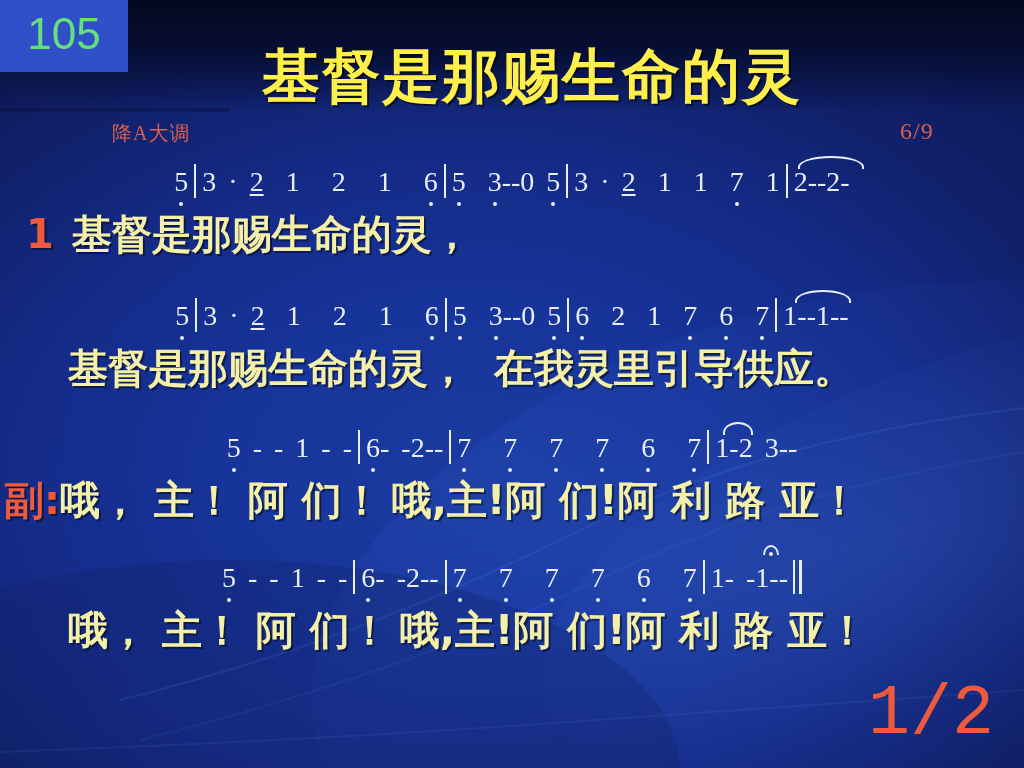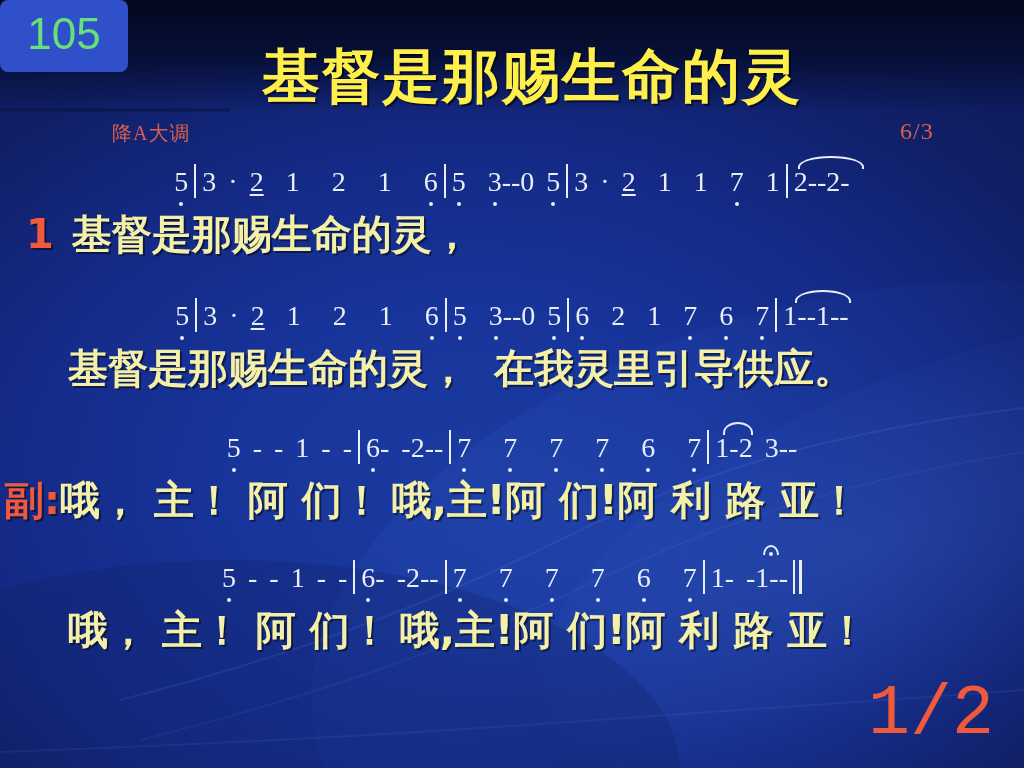--- a/index.html
+++ b/index.html
@@ -64,21 +64,20 @@
 
   
   #badge {
     position: absolute;
     left: 0; top: 0;
     width: 128px; height: 72px;
     background: #2f50c8;
     display: flex;
     align-items: center;
     justify-content: center;
-    border-radius: 8px;
   }
   #badge .num {
     font-family: "Liberation Sans", sans-serif;
     font-size: 44px;
     font-weight: 400;
     color: #66e07a;
     line-height: 1;
     letter-spacing: 0px;
     padding-bottom: 4px;
   }
@@ -231,21 +230,21 @@
     <path d="M 0 110 L 230 110" stroke="rgba(10,16,50,0.9)" stroke-width="3" fill="none"></path>
   </svg>
 
   <div id="badge">
     <span class="num">105</span>
   </div>
 
   <div id="title">基督是那赐生命的灵</div>
 
   <div class="meta" id="key">降A大调</div>
-  <div class="meta" id="meter">6/3</div>
+  <div class="meta" id="meter">6/9</div>
 
   <div class="staff" style="top:158px;">
     <div class="inner">
       <span class="dlow">5</span><span class="bar"></span>3<span class="sp"></span>·<span class="sp"></span><span class="under">2</span><span class="sp2"></span>1<span class="sp3"></span>2<span class="sp3"></span>1<span class="sp3"></span><span class="dlow">6</span><span class="bar"></span><span class="dlow">5</span><span class="sp2"></span><span class="dlow">3</span>--0<span class="sp"></span><span class="dlow">5</span><span class="bar"></span>3<span class="sp"></span>·<span class="sp"></span><span class="under">2</span><span class="sp2"></span>1<span class="sp2"></span>1<span class="sp2"></span><span class="dlow">7</span><span class="sp2"></span>1<span class="bar"></span><span style="position:relative;display:inline-block;">2--2-<span class="tie" style="left:4px;width:66px;"></span></span>
     </div>
   </div>
 
   <div class="lyric" style="top:206px;">
     <span class="marker" style="margin-left:26px;margin-right:18px;">1</span>
     <span class="body">基督是那赐生命的灵，</span>

